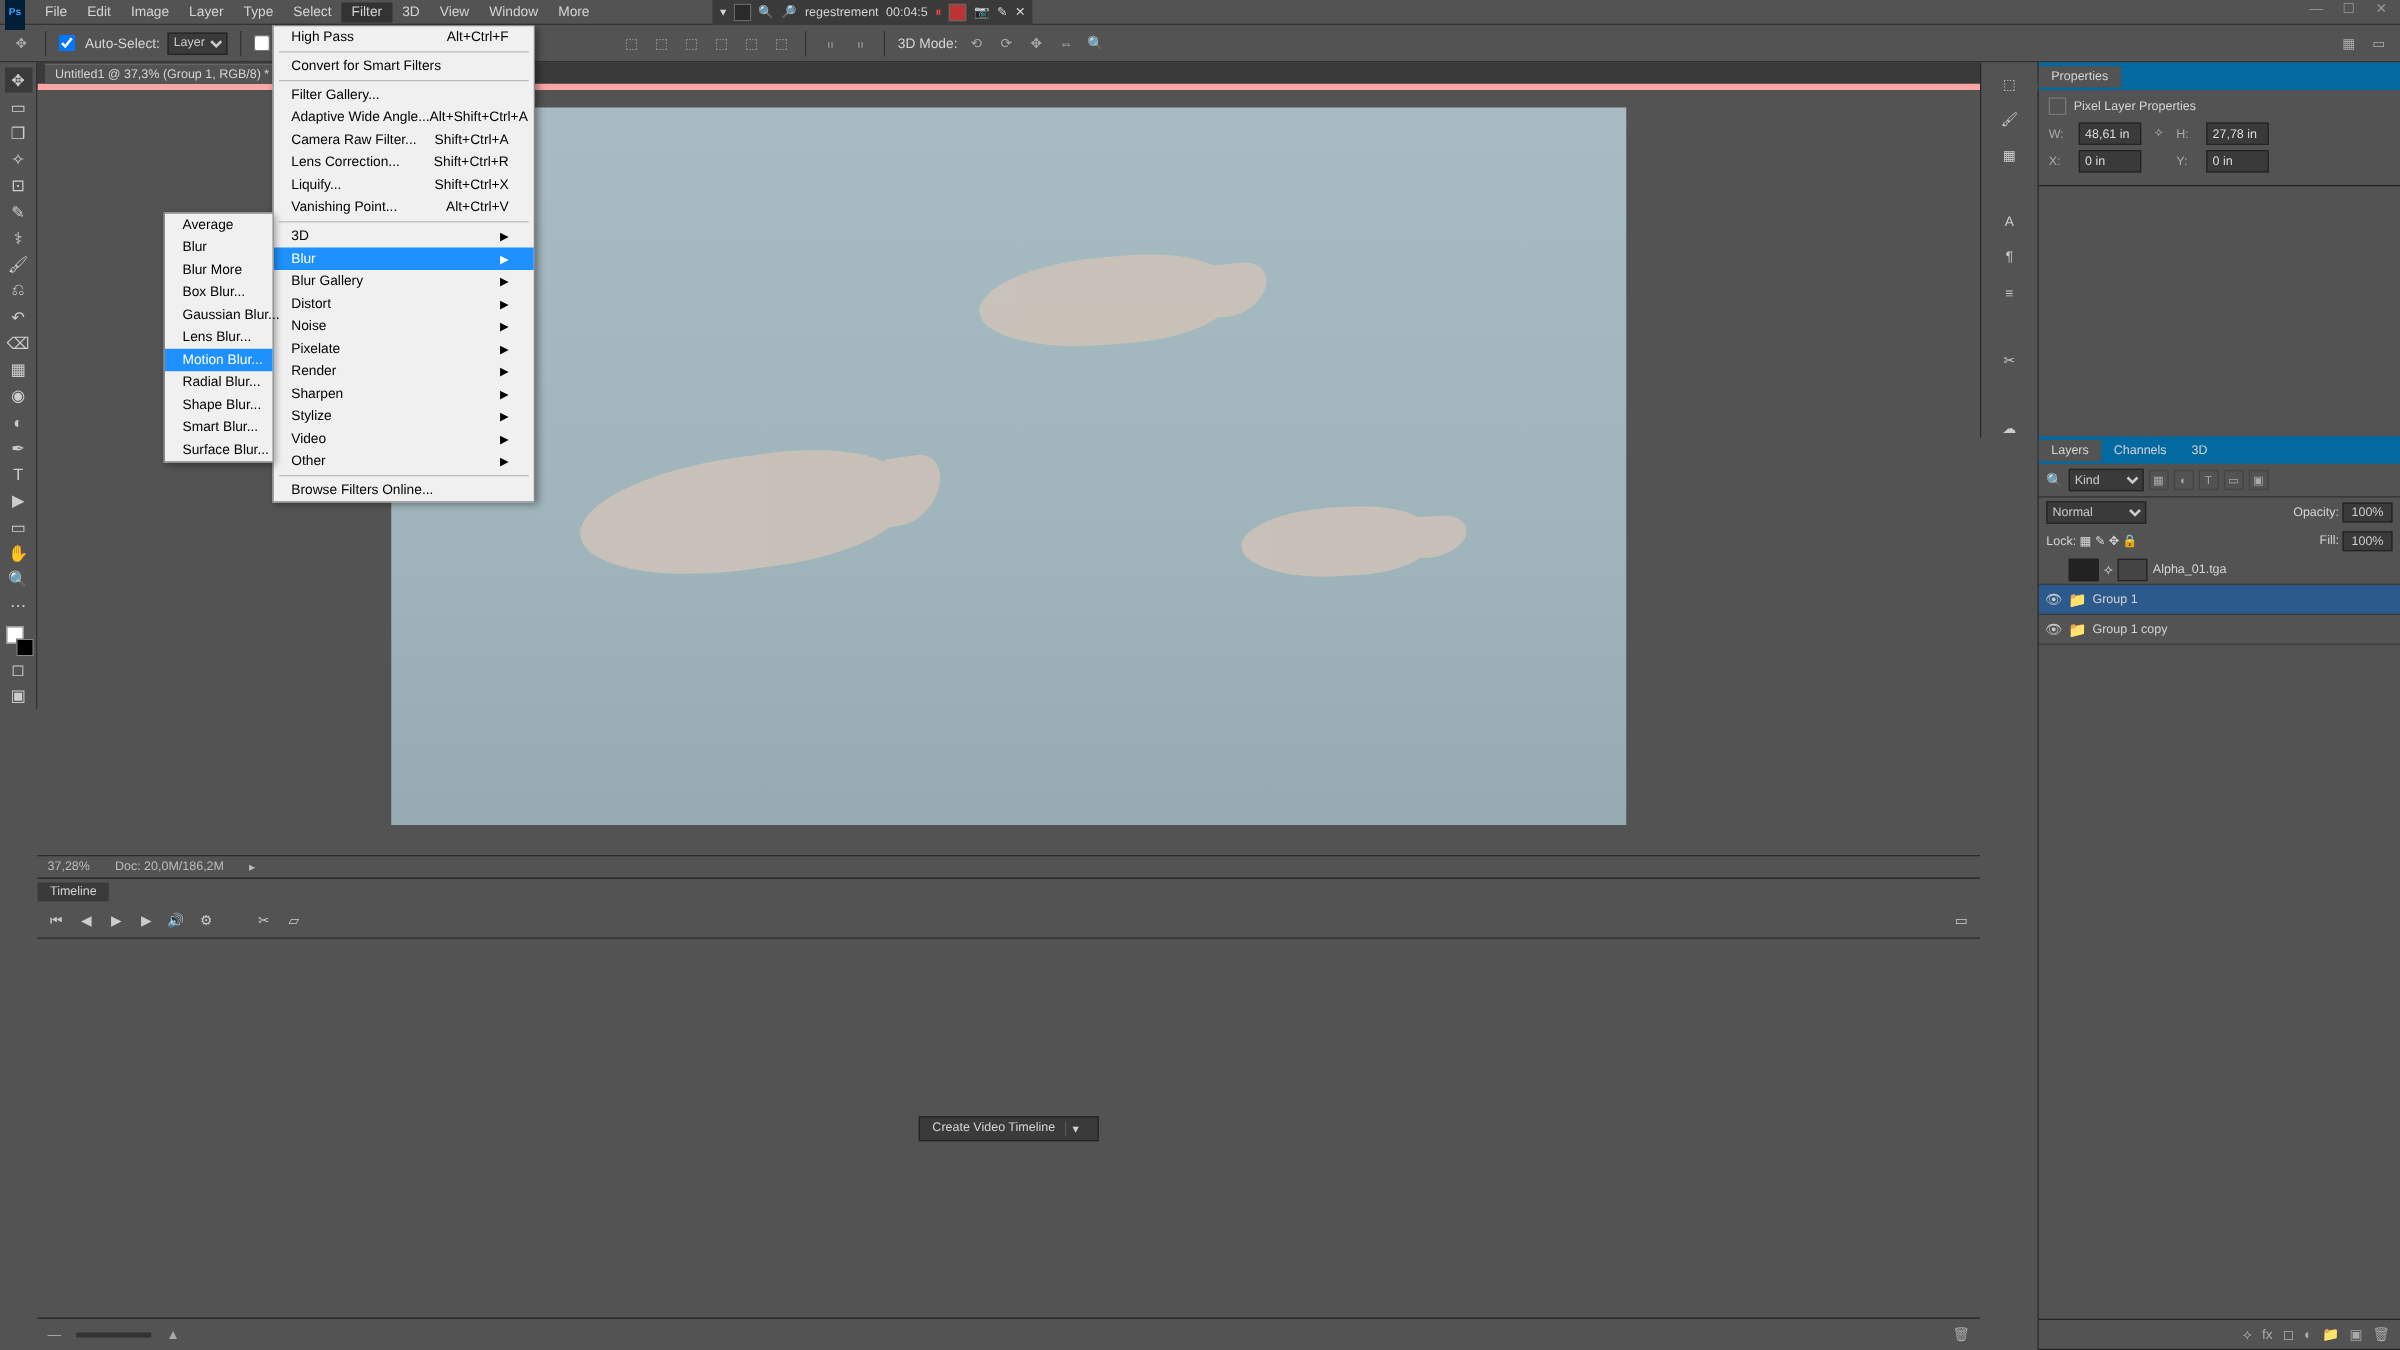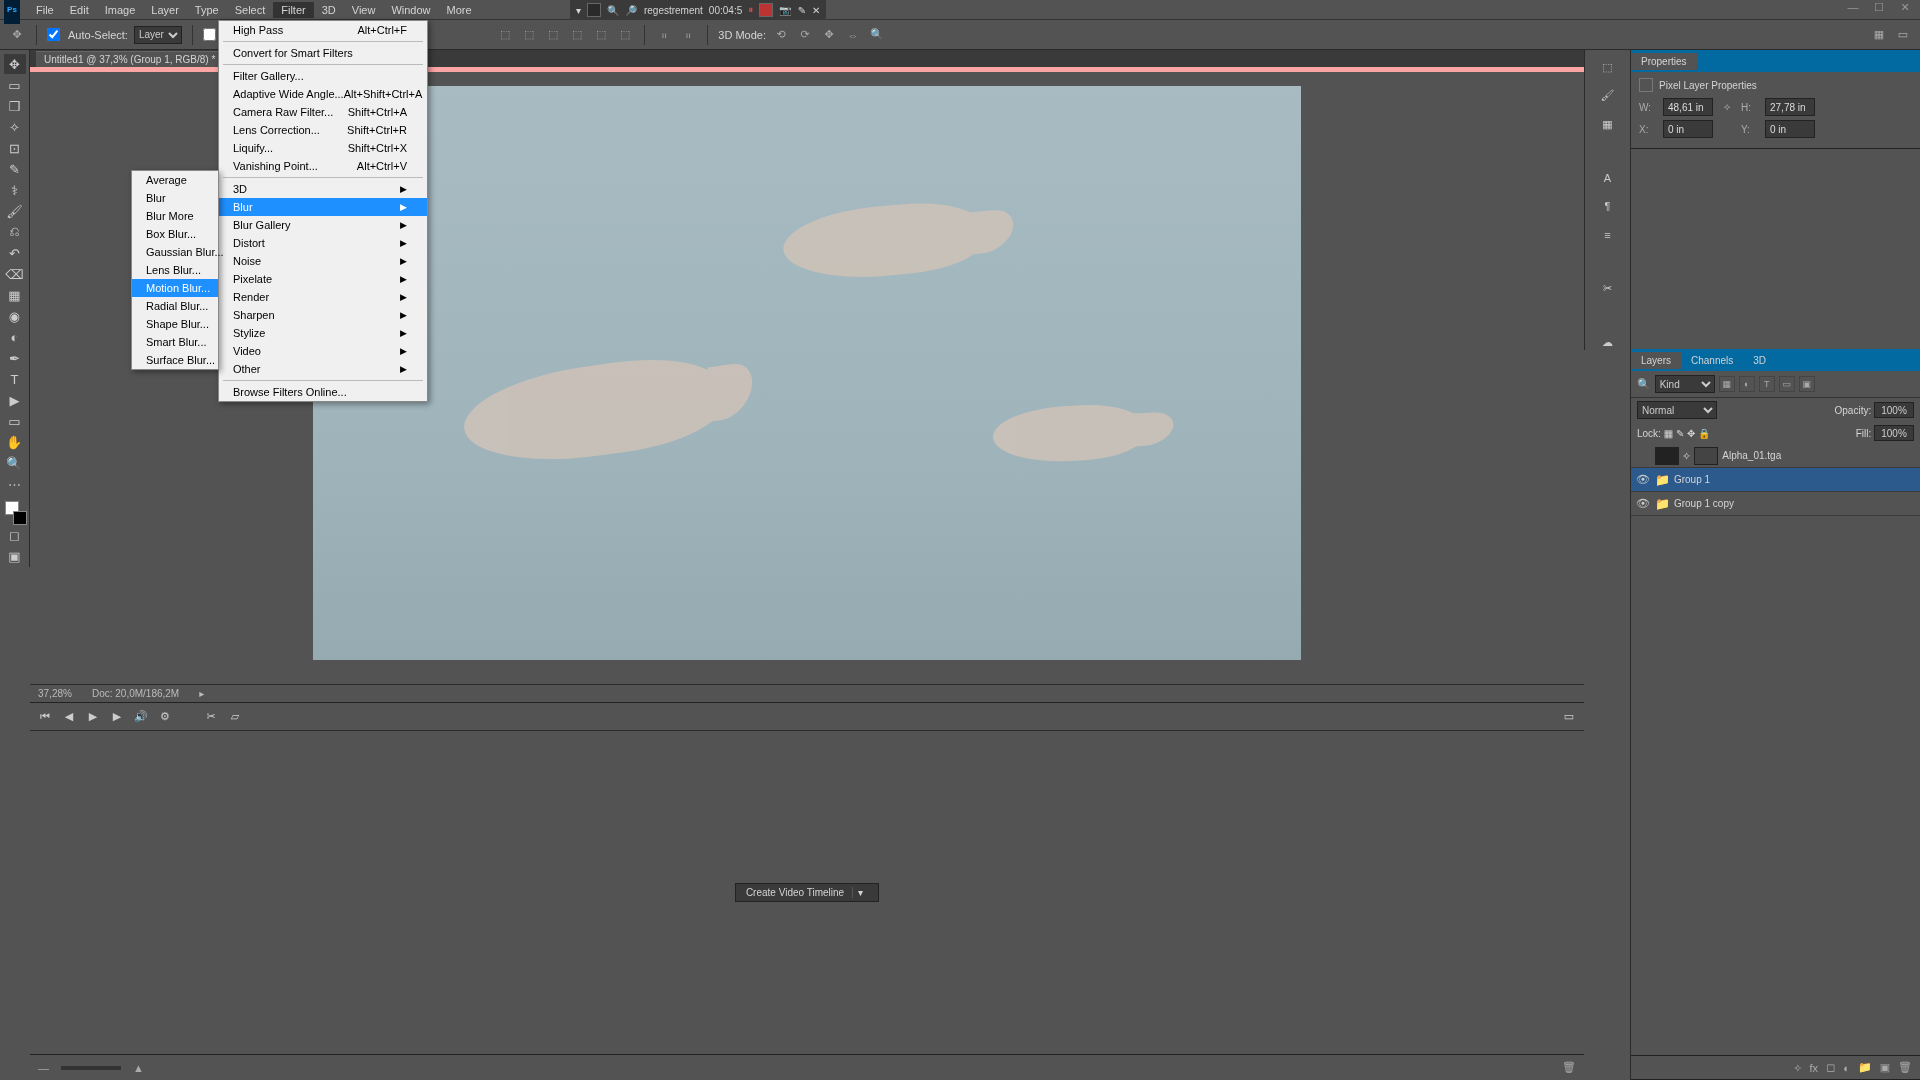--- a/index.html
+++ b/index.html
@@ -214,20 +214,23 @@
   </div>
 </div>
 
 <div class="statusbar" style="bottom: auto; top: 684px;">
   <span>37,28%</span>
   <span>Doc: 20,0M/186,2M</span>
   <span>▸</span>
 </div>
 
 <div class="timeline" style="top:702px; height:auto; bottom:26px;">
+  <div class="tl-tab">
+      <span>Timeline</span>
+    </div>
   <div class="tl-ctrl">
     <div>⏮</div>
     <div>◀</div>
     <div>▶</div>
     <div>▶</div>
     <div>🔊</div>
     <div>⚙</div>
     <div style="width:12px"></div>
     <div>✂</div>
     <div>▱</div>

